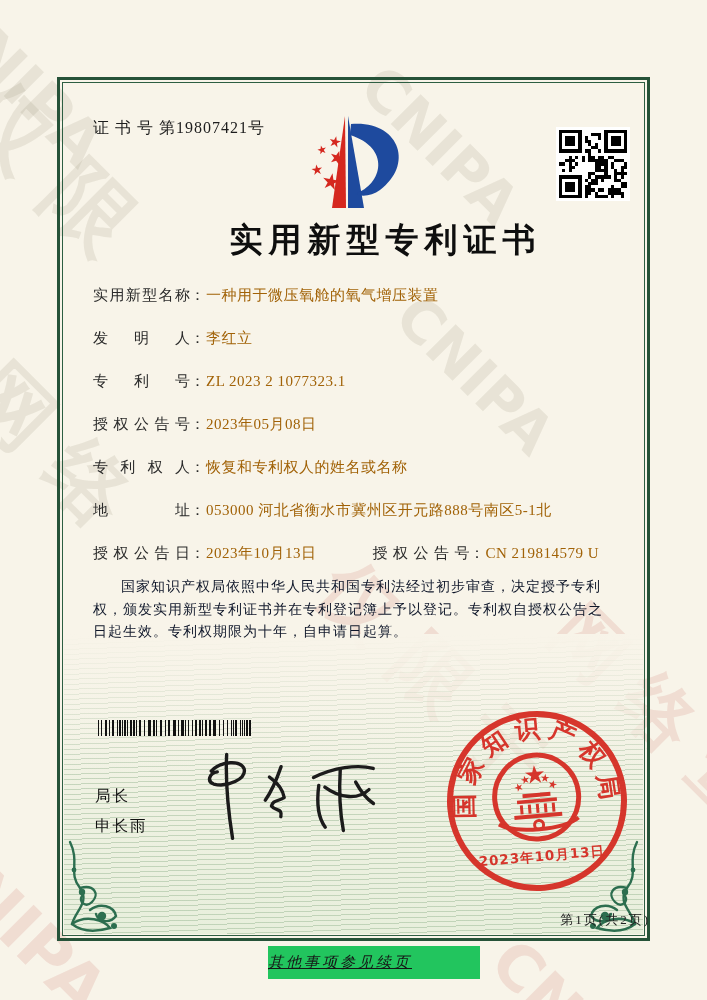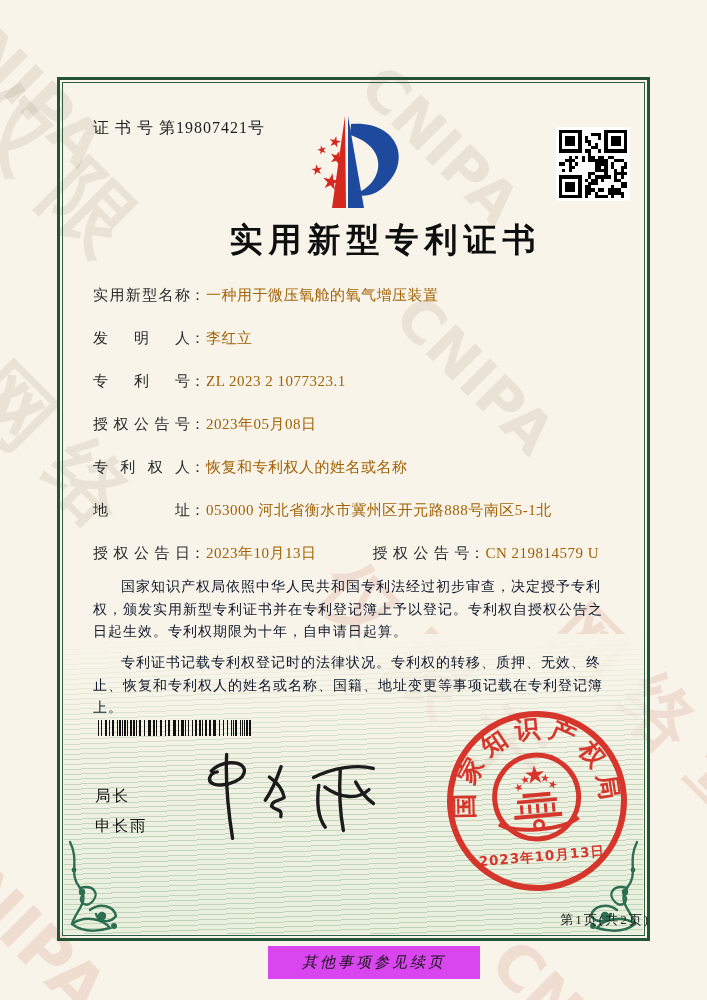--- a/index.html
+++ b/index.html
@@ -50,22 +50,22 @@
     font-family:"DejaVu Sans","Liberation Sans",sans-serif;}
   .officer div{margin-bottom:9px;letter-spacing:2px;}
   .signature{position:absolute;left:198px;top:742px;transform:rotate(-2deg);}
   .seal{position:absolute;left:441px;top:705px;transform:rotate(-5deg);opacity:0.93;z-index:3;}
   .seal-arc-text{font-family:"DejaVu Sans",sans-serif;font-size:25px;font-weight:bold;
     letter-spacing:7px;fill:#d5281f;}
   .seal-date{font-family:"DejaVu Sans",sans-serif;font-size:13.5px;font-weight:bold;fill:#d5281f;letter-spacing:1px;}
   .page-num{position:absolute;left:57px;top:911px;width:593px;text-align:right;
     font-size:13px;letter-spacing:2px;color:#222;}
   .cont-note{position:absolute;left:268px;top:946px;width:212px;height:33px;
-    background:#d946ef;text-align:center;line-height:33px;font-size:15px;
-    letter-spacing:3px;font-style:italic;color:#161616;z-index:2;}
+    background:#22c55e;line-height:33px;font-size:15px;
+    letter-spacing:3px;font-style:italic;color:#161616;z-index:2;text-decoration:underline;}
 </style>
 </head>
 <body>
 
 <div class="wm gray" style="left:-28px;top:-18px;font-size:62px;">CNIPA</div>
 <div class="wm gray" style="left:18px;top:55px;font-size:86px;">仅 限</div>
 <div class="wm gray" style="left:-55px;top:265px;font-size:80px;">于 网 络</div>
 <div class="wm gray" style="left:395px;top:52px;font-size:58px;">CNIPA</div>
 <div class="wm gray" style="left:430px;top:282px;font-size:58px;">CNIPA</div>
 <div class="wm pink" style="left:368px;top:540px;font-size:76px;">仅 限 于</div>
@@ -281,21 +281,20 @@
     <div class="frow">
       <span class="flabel">地址</span><span class="fcolon">：</span><span class="fvalue">053000 河北省衡水市冀州区开元路888号南区5-1北</span>
     </div>
     <div class="frow">
       <span class="flabel">授权公告日</span><span class="fcolon">：</span><span class="fvalue">2023年10月13日</span><span class="flabel fgroup2">授权公告号</span><span class="fcolon">：</span><span class="fvalue">CN 219814579 U</span>
     </div>
   </div>
 
   <div class="paras">
     <p>国家知识产权局依照中华人民共和国专利法经过初步审查，决定授予专利权，颁发实用新型专利证书并在专利登记簿上予以登记。专利权自授权公告之日起生效。专利权期限为十年，自申请日起算。</p>
-    <p>专利证书记载专利权登记时的法律状况。专利权的转移、质押、无效、终止、恢复和专利权人的姓名或名称、国籍、地址变更等事项记载在专利登记簿上。</p>
   </div>
 
   <svg class="barcode" width="154" height="16" viewBox="0 0 154 16" shape-rendering="crispEdges" id="barcode-svg">
       <rect x="0" y="0" width="1" height="16" fill="#111"></rect>
       <rect x="3" y="0" width="1" height="16" fill="#111"></rect>
       <rect x="7" y="0" width="2" height="16" fill="#111"></rect>
       <rect x="11" y="0" width="1" height="16" fill="#111"></rect>
       <rect x="14" y="0" width="2" height="16" fill="#111"></rect>
       <rect x="19" y="0" width="1" height="16" fill="#111"></rect>
       <rect x="21" y="0" width="2" height="16" fill="#111"></rect>

